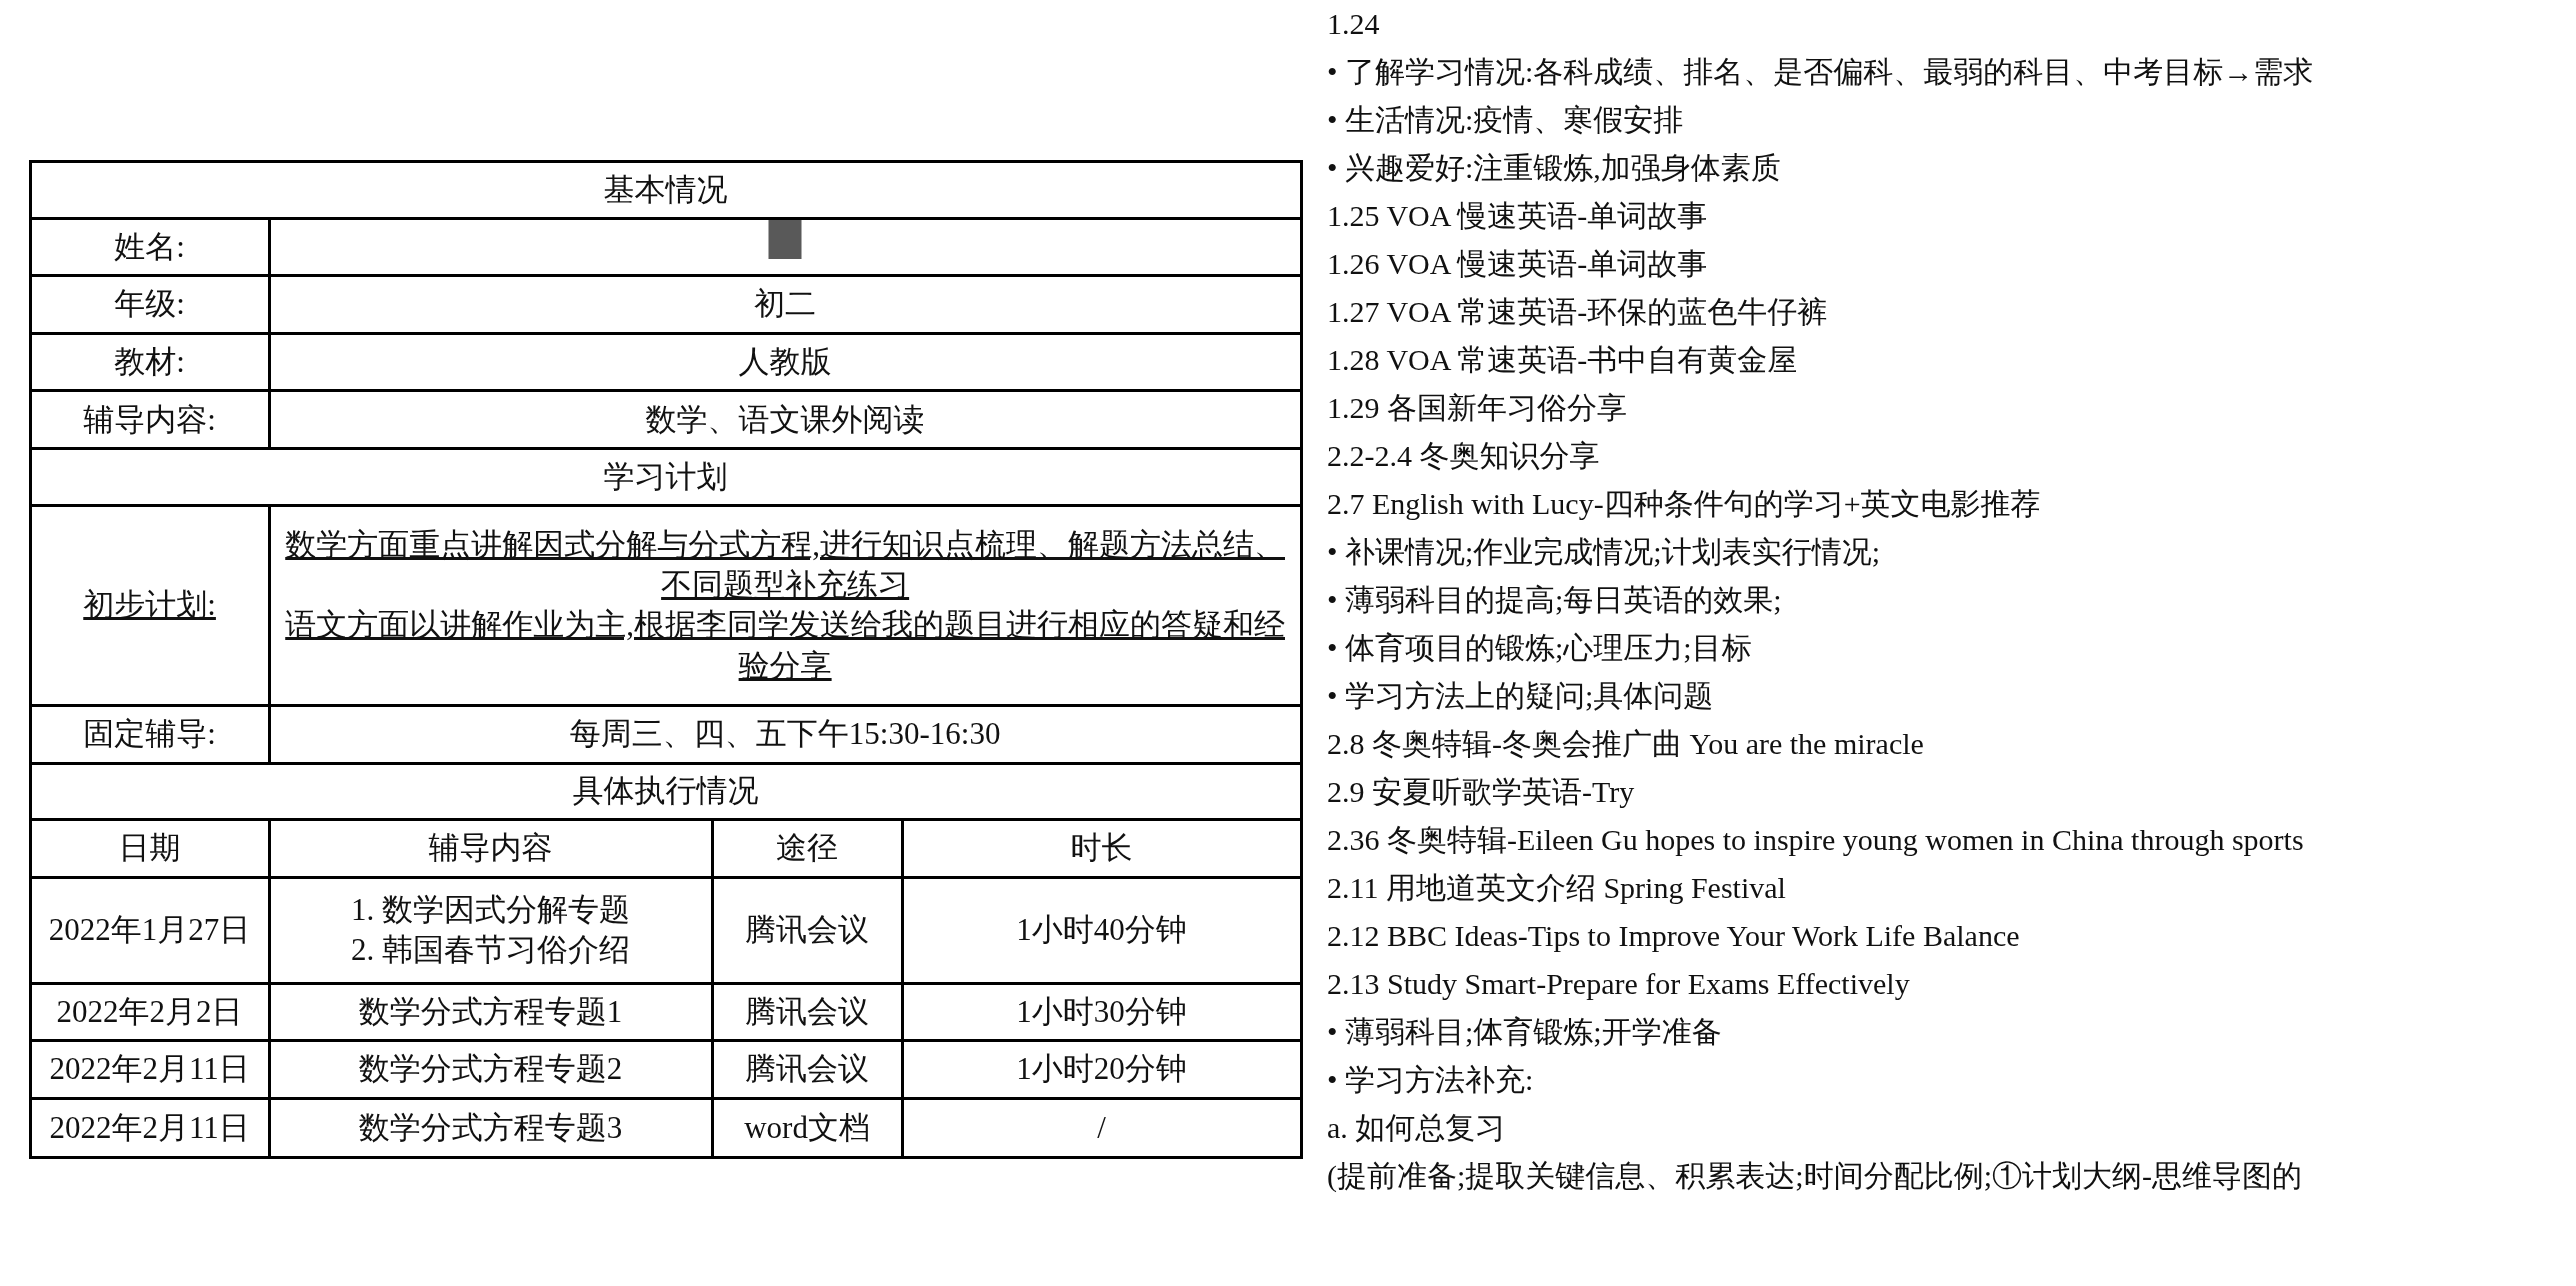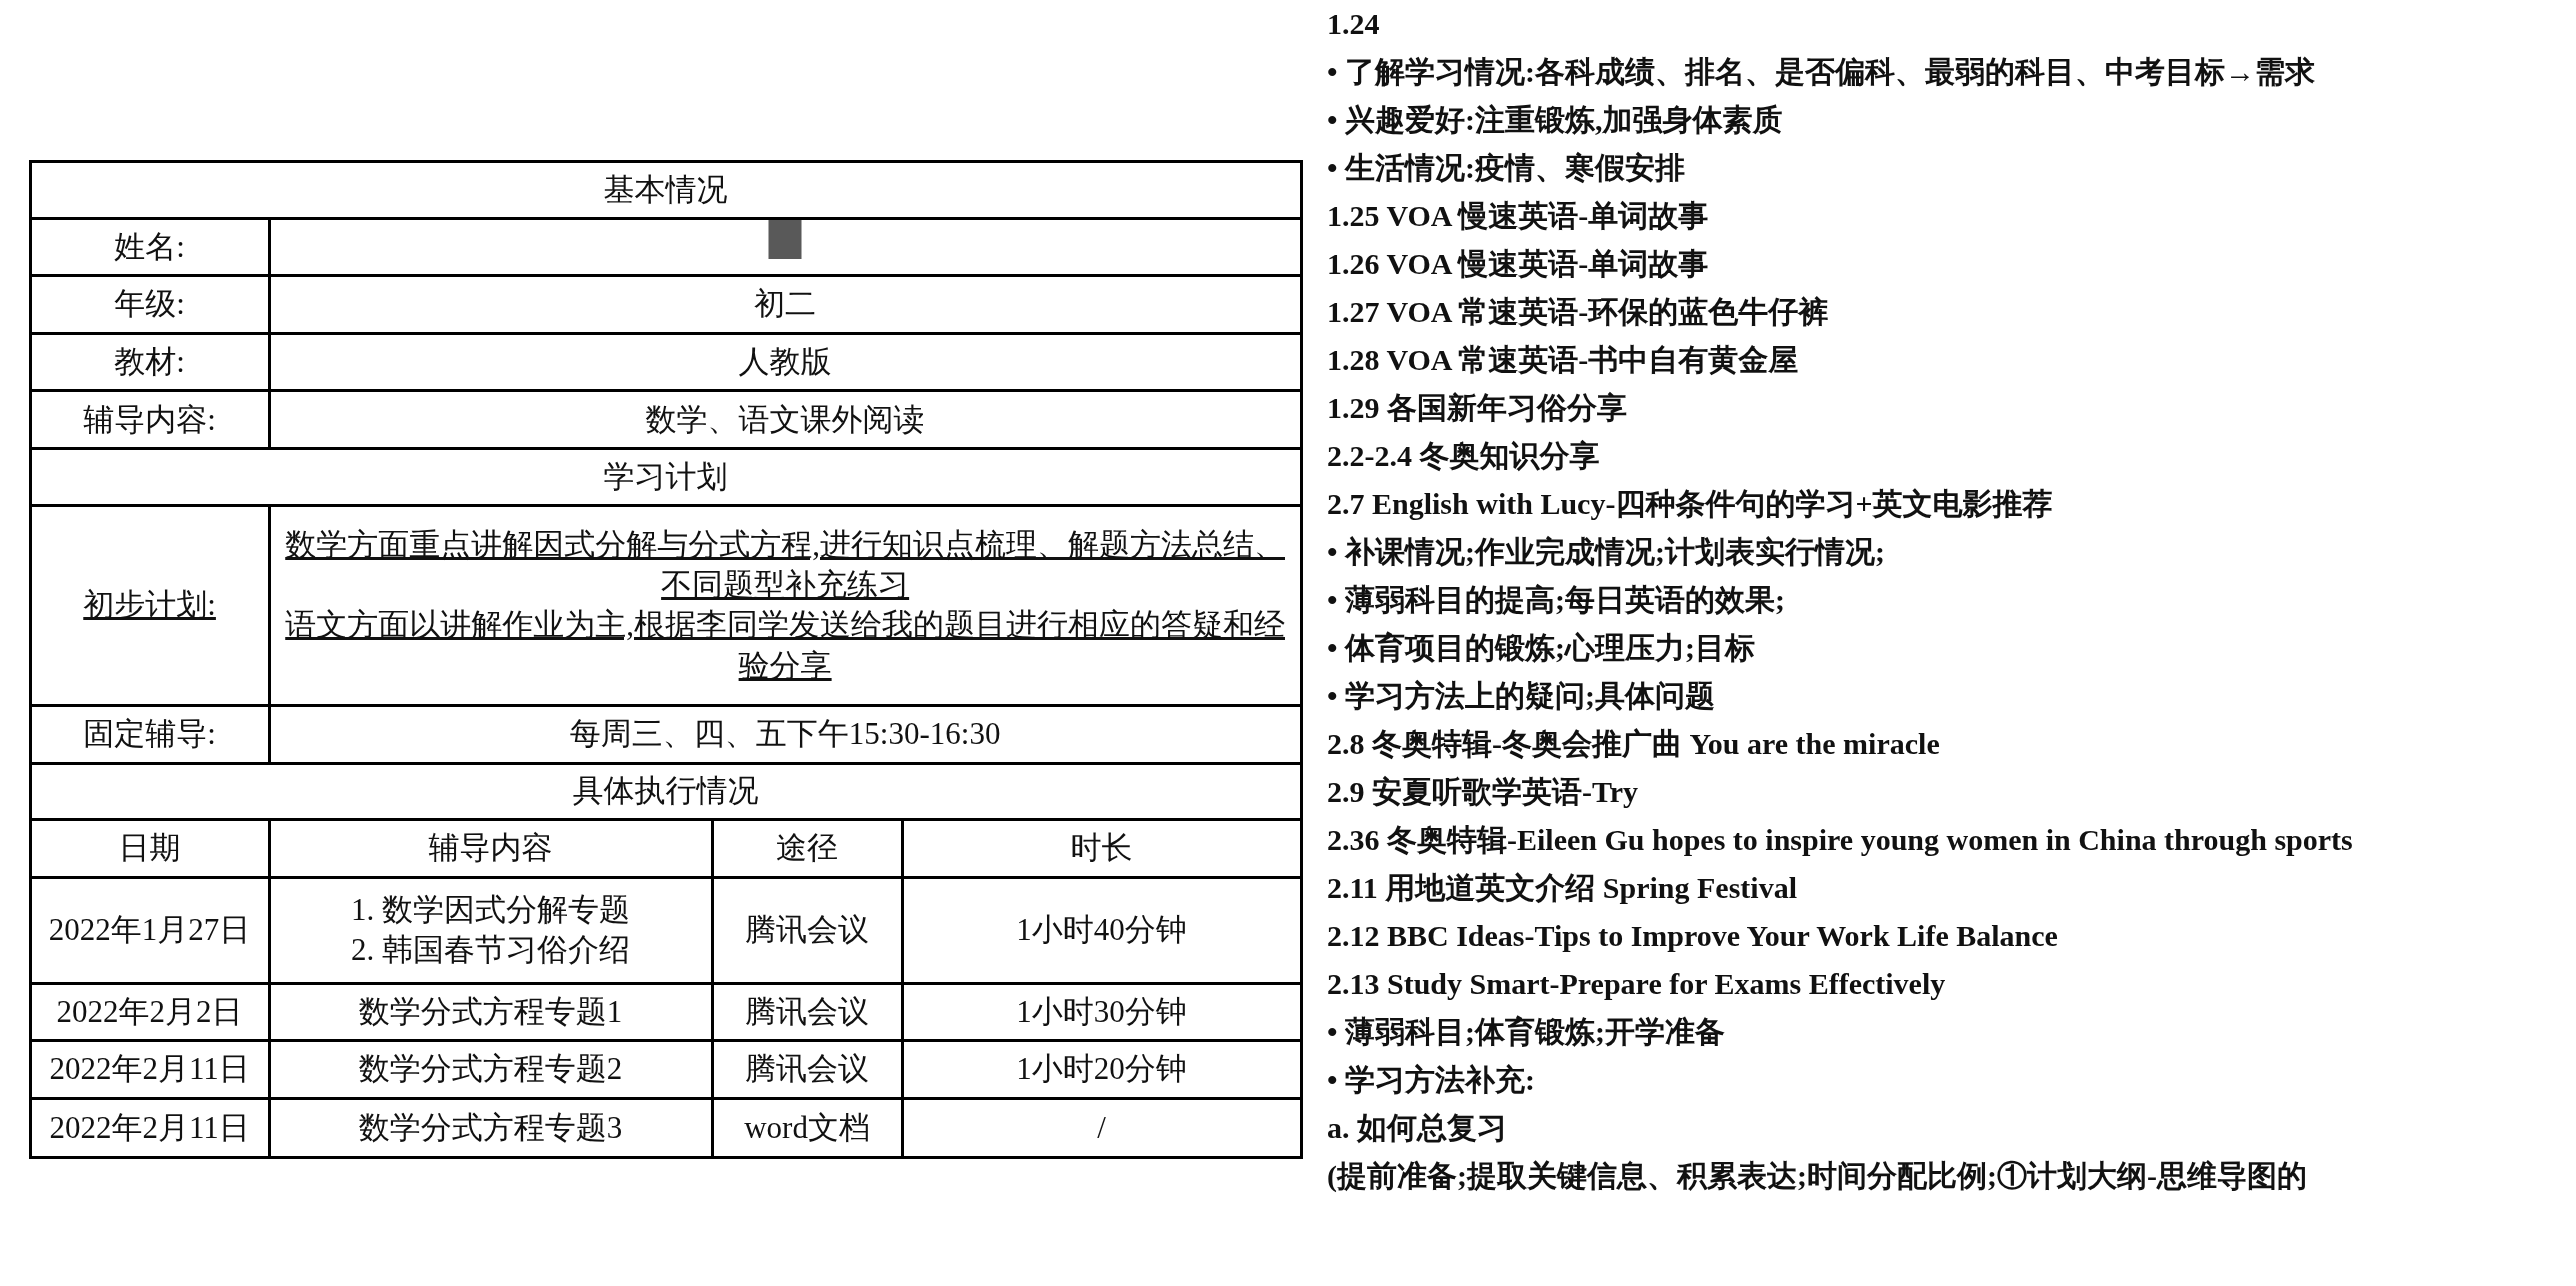--- a/index.html
+++ b/index.html
@@ -63,21 +63,20 @@
     position: absolute;
     left: 1327px;
     top: 0;
     width: 1246px;
     font-size: 30px;
   }
   .notes .nline {
     height: 48px;
     line-height: 48px;
     white-space: nowrap;
-    font-weight: bold;
   }
 </style>
 </head>
 <body>
 
 <div class="page">
 
   <div class="tutor-table-wrap">
     <table class="tutor">
       <colgroup>
@@ -155,22 +154,22 @@
           <td class="h85">word文档</td>
           <td class="h85">/</td>
         </tr>
       </tbody>
     </table>
   </div>
 
   <div class="notes">
     <div class="nline">1.24</div>
     <div class="nline">• 了解学习情况:各科成绩、排名、是否偏科、最弱的科目、中考目标→需求</div>
+    <div class="nline">• 生活情况:疫情、寒假安排</div>
     <div class="nline">• 兴趣爱好:注重锻炼,加强身体素质</div>
-    <div class="nline">• 生活情况:疫情、寒假安排</div>
     <div class="nline">1.25 VOA 慢速英语-单词故事</div>
     <div class="nline">1.26 VOA 慢速英语-单词故事</div>
     <div class="nline">1.27 VOA 常速英语-环保的蓝色牛仔裤</div>
     <div class="nline">1.28 VOA 常速英语-书中自有黄金屋</div>
     <div class="nline">1.29 各国新年习俗分享</div>
     <div class="nline">2.2-2.4 冬奥知识分享</div>
     <div class="nline">2.7 English with Lucy-四种条件句的学习+英文电影推荐</div>
     <div class="nline">• 补课情况;作业完成情况;计划表实行情况;</div>
     <div class="nline">• 薄弱科目的提高;每日英语的效果;</div>
     <div class="nline">• 体育项目的锻炼;心理压力;目标</div>

